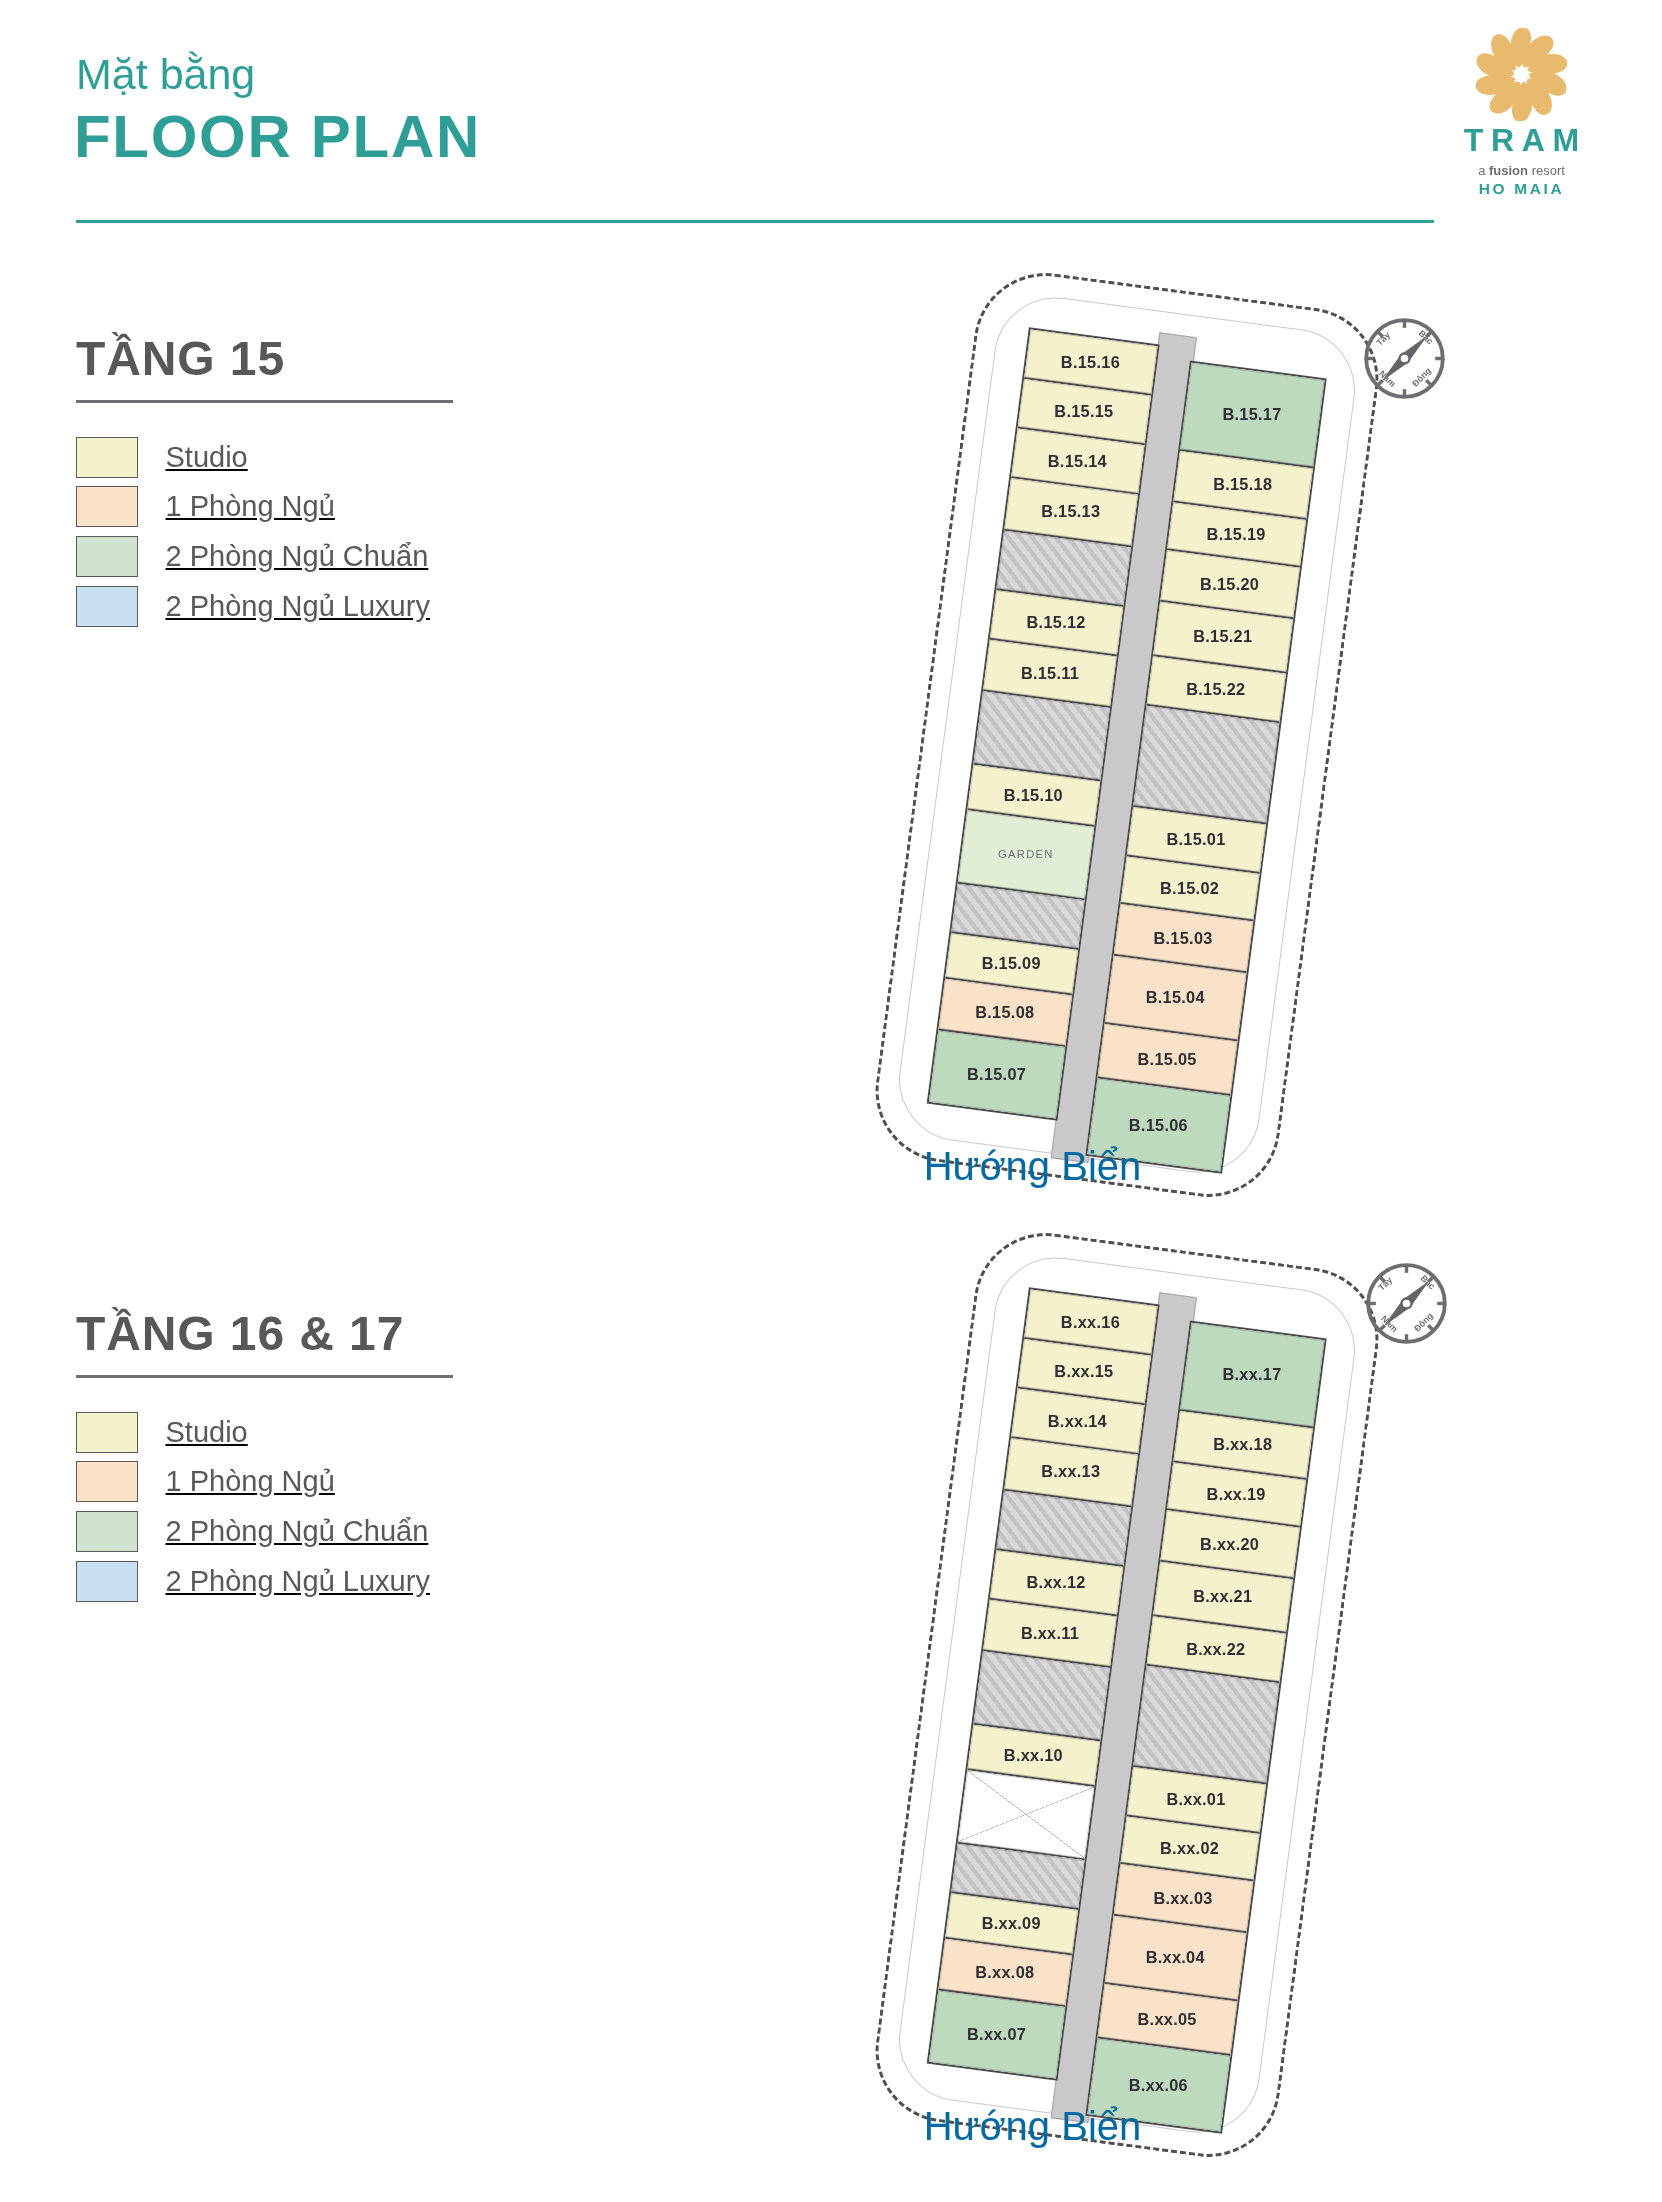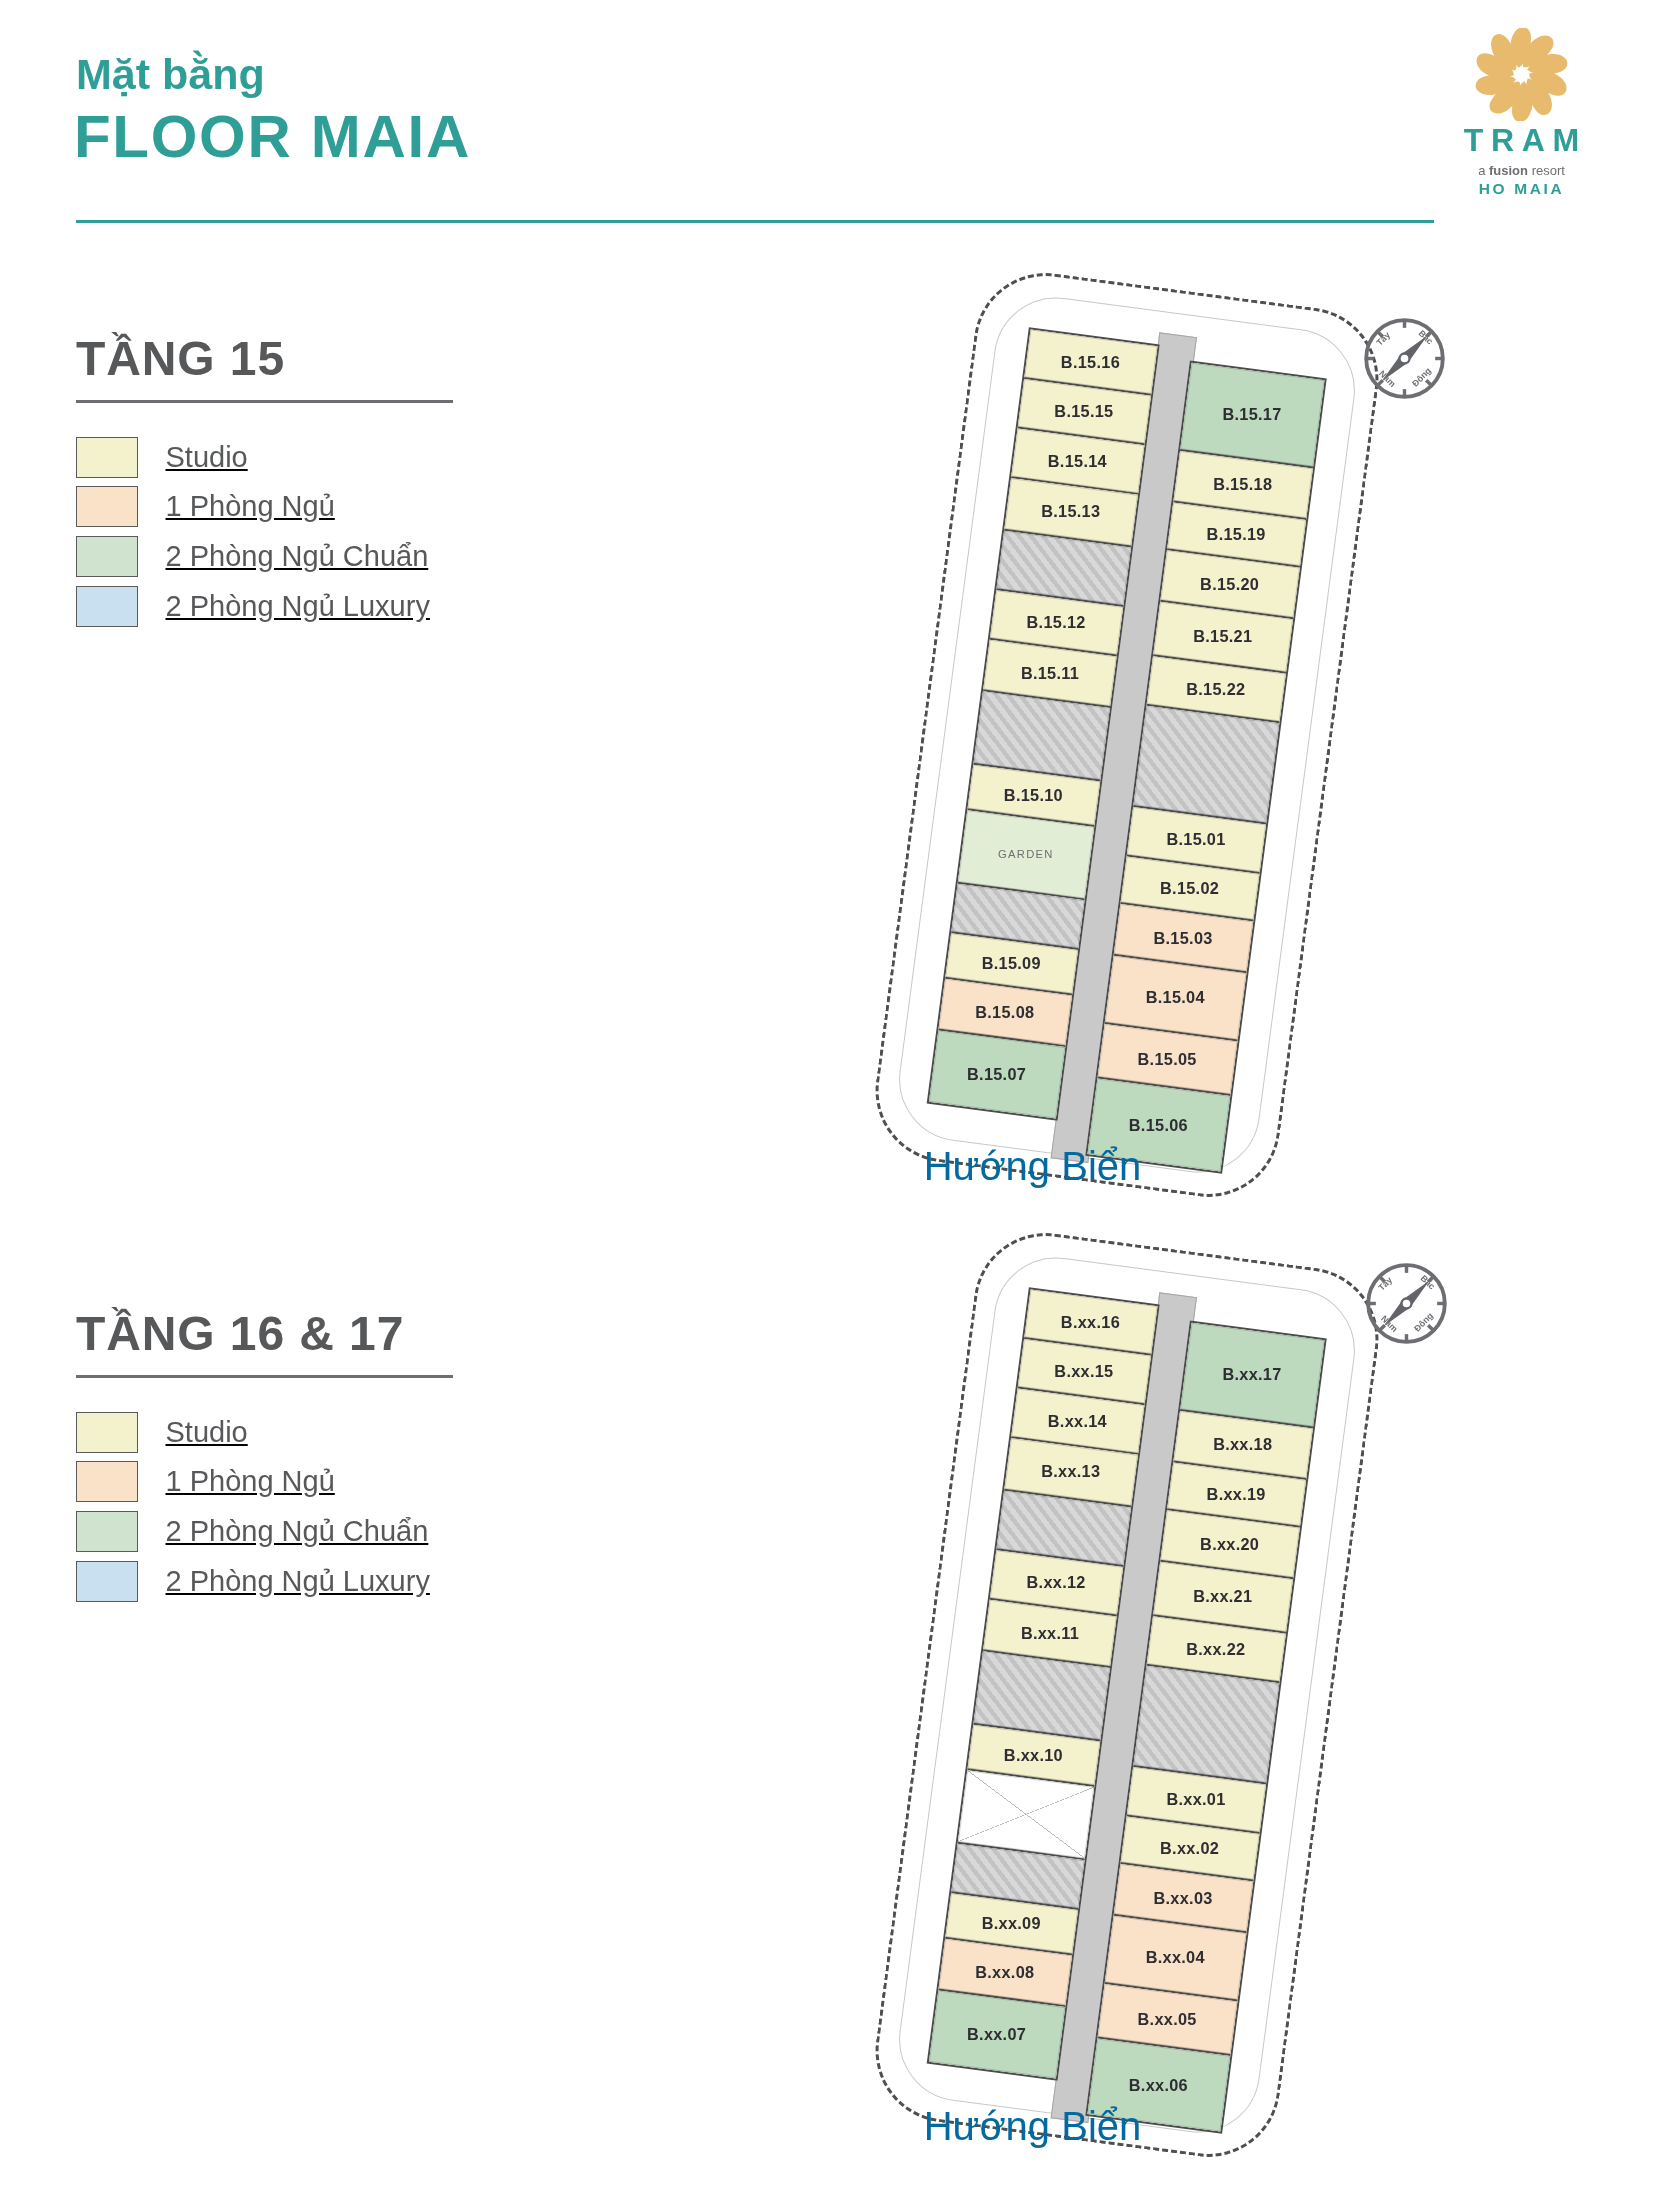--- a/index.html
+++ b/index.html
@@ -1,20 +1,20 @@
 <!DOCTYPE html>
 <html style="font-size:13.8px"><head>
 <meta charset="utf-8">
 <style>
   html,body{margin:0;padding:0;background:#fff;}
   #page{position:relative;width:1662px;height:2203px;background:#fff;overflow:hidden;
         font-family:"Liberation Sans","DejaVu Sans",sans-serif;}
 
   
-  .h-sub{position:absolute;left:76px;top:50px;font-size:43px;font-weight:700;color:#2f9e96;}
+  .h-sub{position:absolute;left:76px;top:50px;font-size:43px;font-weight:400;color:#2f9e96;}
   .h-title{position:absolute;left:74px;top:102px;font-size:60px;font-weight:800;
            letter-spacing:1.7px;color:#2f9e96;}
   .h-divider{position:absolute;left:76px;top:220px;width:1358px;height:3.4px;background:#2f9e96;}
 
   .logo{position:absolute;left:1451px;top:27.5px;width:141px;text-align:center;}
   .logo svg{display:block;margin:0 auto;}
   .logo-name{font-size:32px;font-weight:600;letter-spacing:7.7px;color:#2f9e96;margin-top:1.7px;
              padding-left:7.7px;}
   .logo-tag{font-size:13px;color:#6d6e71;margin-top:3.4px;}
   .logo-tag b{font-weight:800;}
@@ -66,21 +66,21 @@
              font-size:40px;font-weight:500;color:#0369a1;}
 
   .compass{position:absolute;width:95px;height:95px;}
 </style>
 </head>
 <body>
 
 <div id="page">
 
   <div class="h-sub">Mặt bằng</div>
-  <div class="h-title">FLOOR MAIA</div>
+  <div class="h-title">FLOOR PLAN</div>
   <div class="h-divider"></div>
 
   <div class="logo">
     <svg width="93" height="93" viewBox="-52 -52 104 104">
       <defs>
         <path id="petal" d="M2 -8 C 0 -22, 8 -38, 22 -43 C 33 -46, 39 -38, 34 -29 C 28 -19, 18 -12, 6 -8 Z"></path>
       </defs>
       <g fill="#e8ba6d">
         <use href="#petal" transform="rotate(0)"></use>
         <use href="#petal" transform="rotate(36)"></use>

